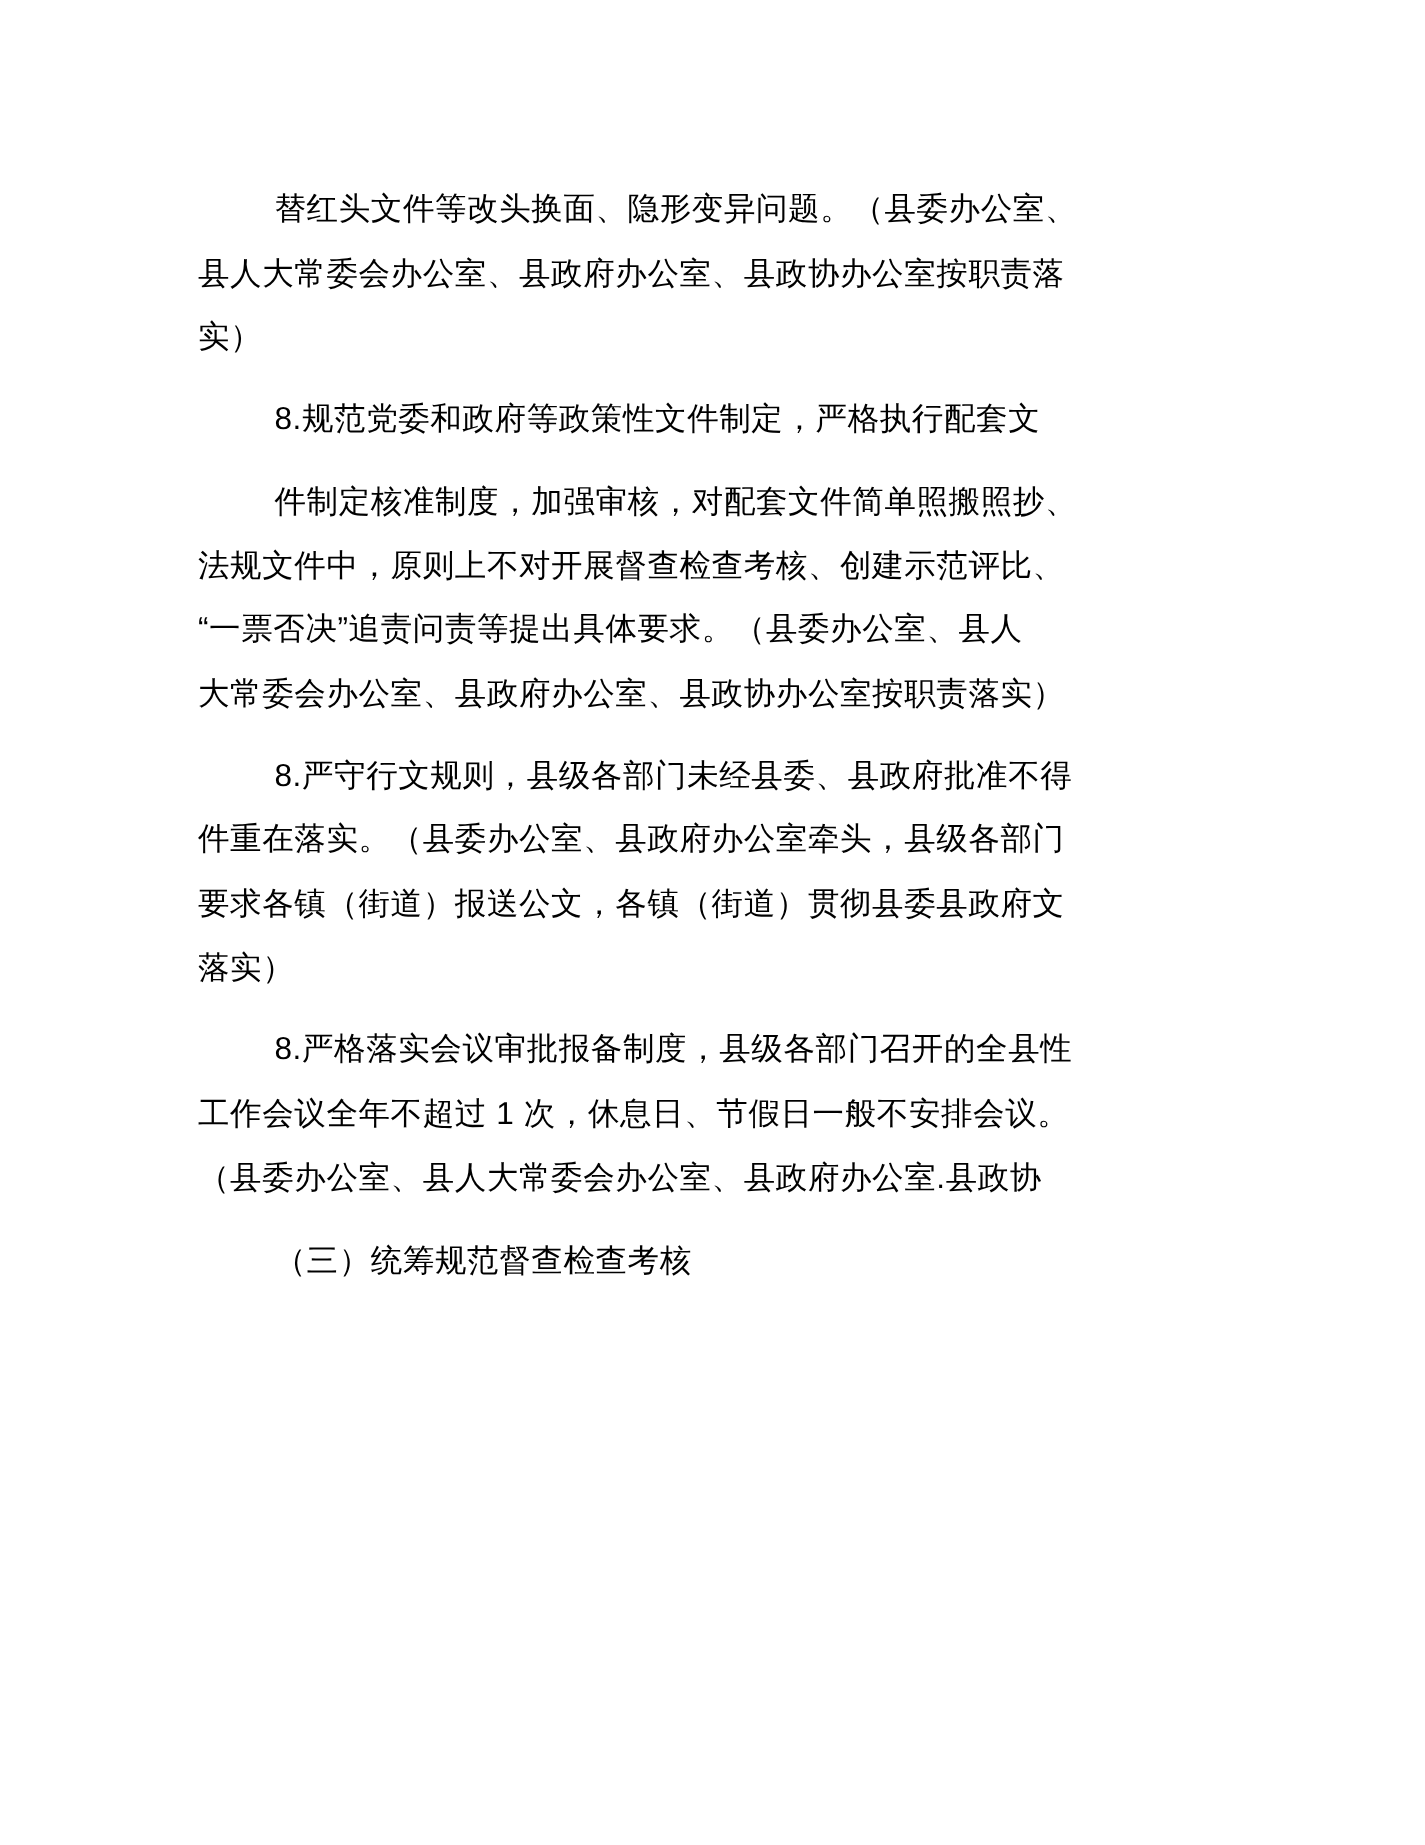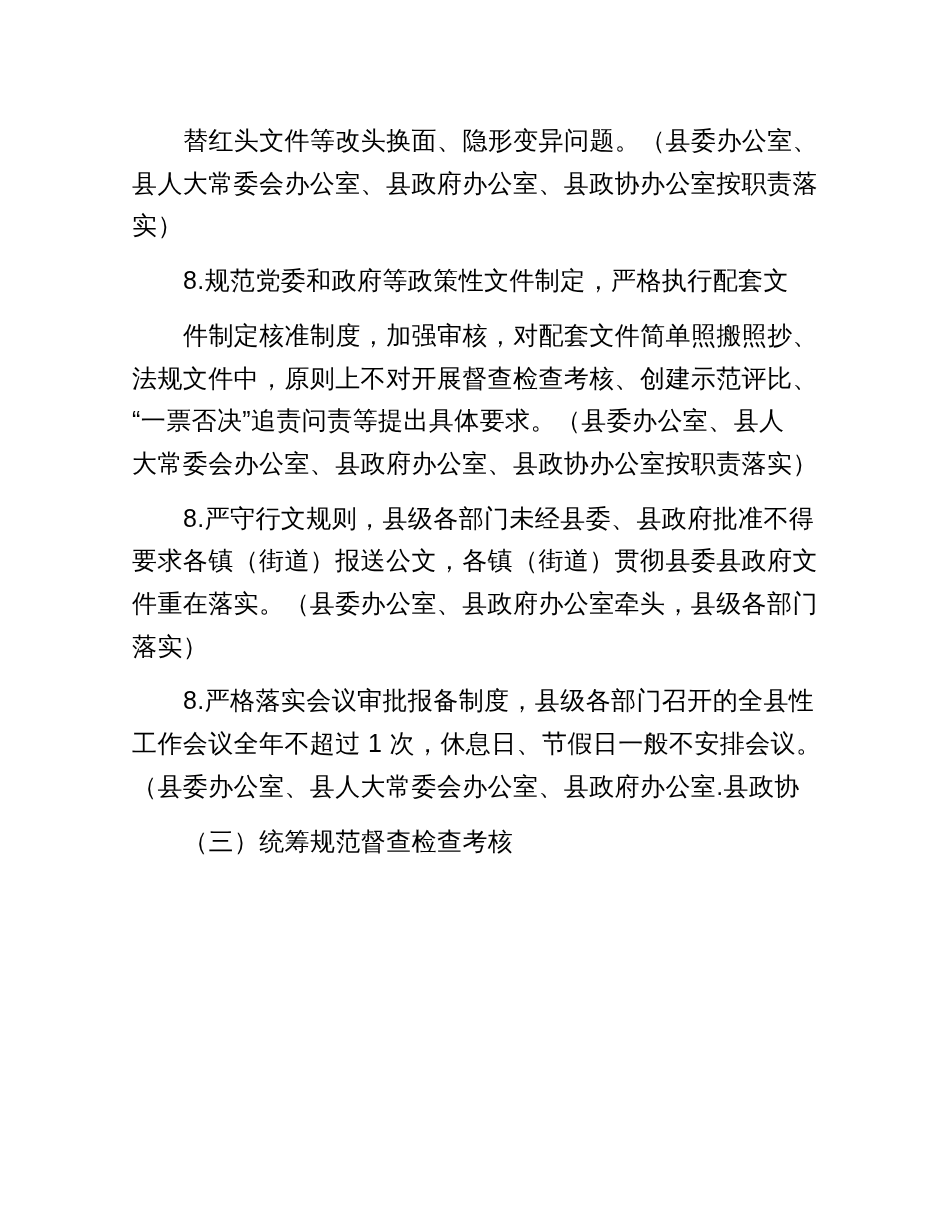--- a/index.html
+++ b/index.html
@@ -17,21 +17,21 @@
     position: absolute;
     inset: 0;
     background: #ffffff;
   }
   .doc-text {
     position: absolute;
     left: 132px;
     top: 119px;
     width: 700px;
     font-family: "Liberation Sans", "DejaVu Sans", sans-serif;
-    font-size: 25px;
+    font-size: 21px;
     color: #000000;
     letter-spacing: 0.4px;
   }
   .para {
     margin: 0 0 12px 0;
   }
   .line {
     line-height: 42.7px;
     white-space: nowrap;
   }
@@ -57,22 +57,22 @@
       </div>
       <div class="para">
         <div class="line indent">8.规范党委和政府等政策性文件制定，严格执行配套文</div>
         <div class="line indent extra-gap">件制定核准制度，加强审核，对配套文件简单照搬照抄、</div>
         <div class="line">法规文件中，原则上不对开展督查检查考核、创建示范评比、</div>
         <div class="line">“一票否决”追责问责等提出具体要求。（县委办公室、县人</div>
         <div class="line">大常委会办公室、县政府办公室、县政协办公室按职责落实）</div>
       </div>
       <div class="para">
         <div class="line indent">8.严守行文规则，县级各部门未经县委、县政府批准不得</div>
+        <div class="line">件重在落实。（县委办公室、县政府办公室牵头，县级各部门</div>
         <div class="line">要求各镇（街道）报送公文，各镇（街道）贯彻县委县政府文</div>
-        <div class="line">件重在落实。（县委办公室、县政府办公室牵头，县级各部门</div>
         <div class="line">落实）</div>
       </div>
       <div class="para">
         <div class="line indent">8.严格落实会议审批报备制度，县级各部门召开的全县性</div>
         <div class="line">工作会议全年不超过 1 次，休息日、节假日一般不安排会议。</div>
         <div class="line">（县委办公室、县人大常委会办公室、县政府办公室.县政协</div>
       </div>
       <div class="para">
         <div class="line indent bold">（三）统筹规范督查检查考核</div>
       </div>

